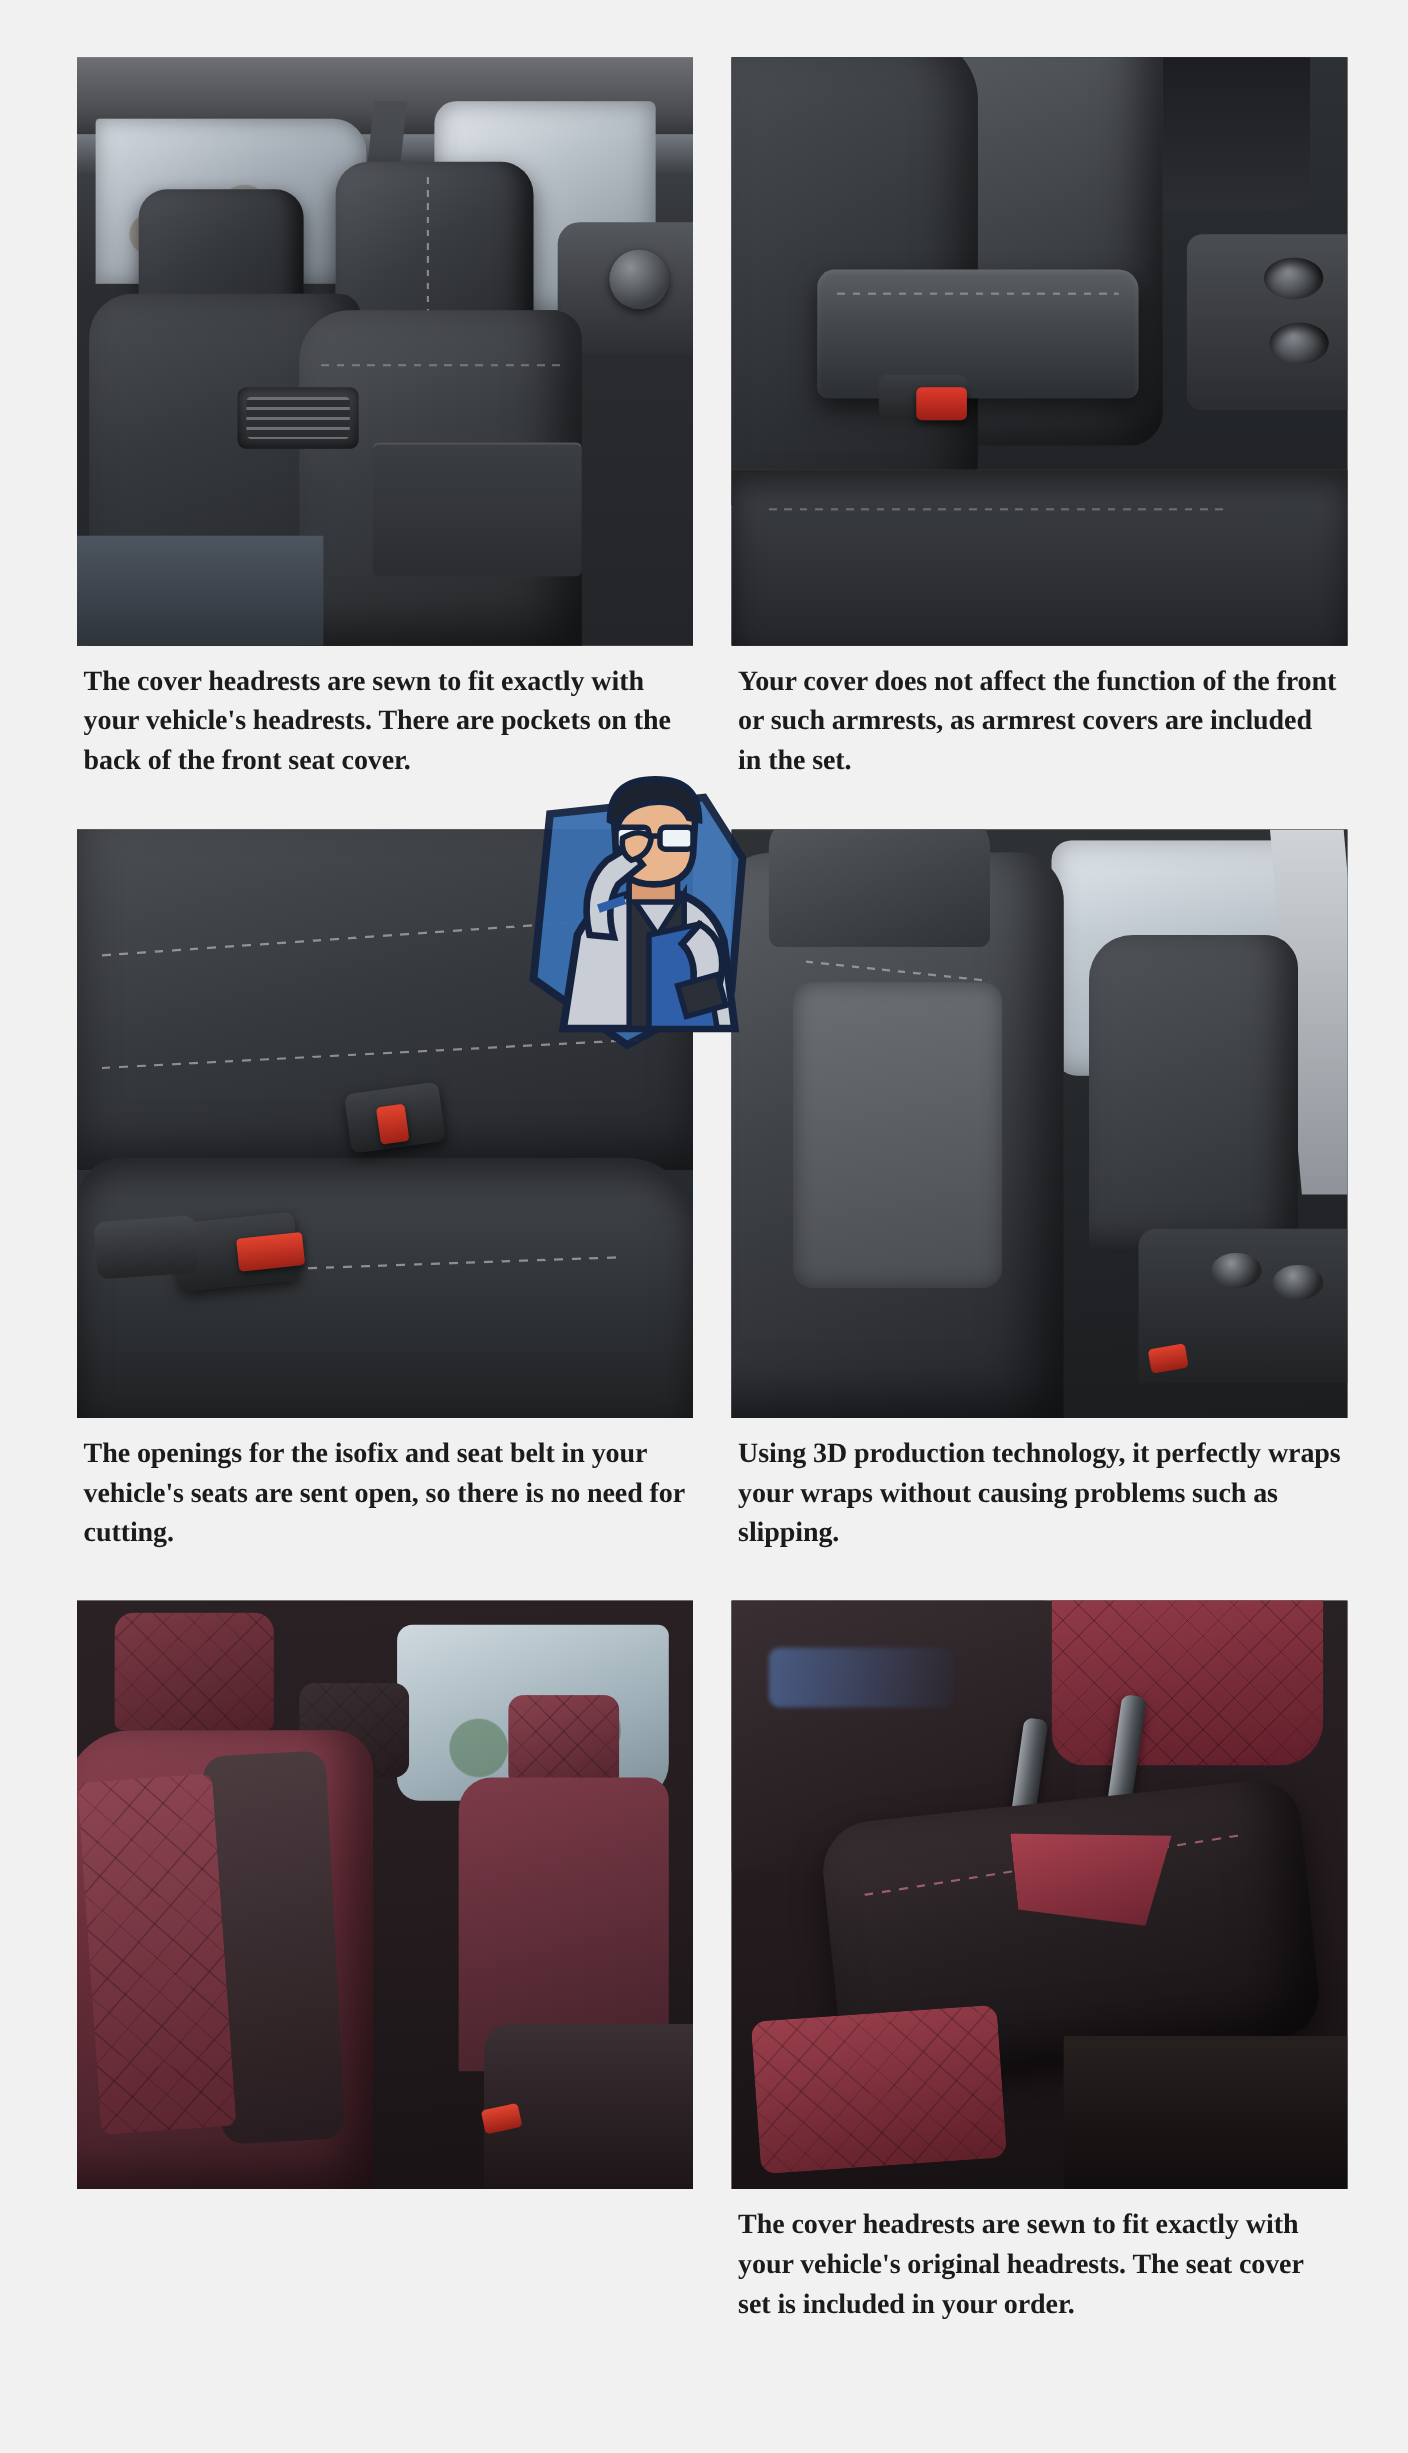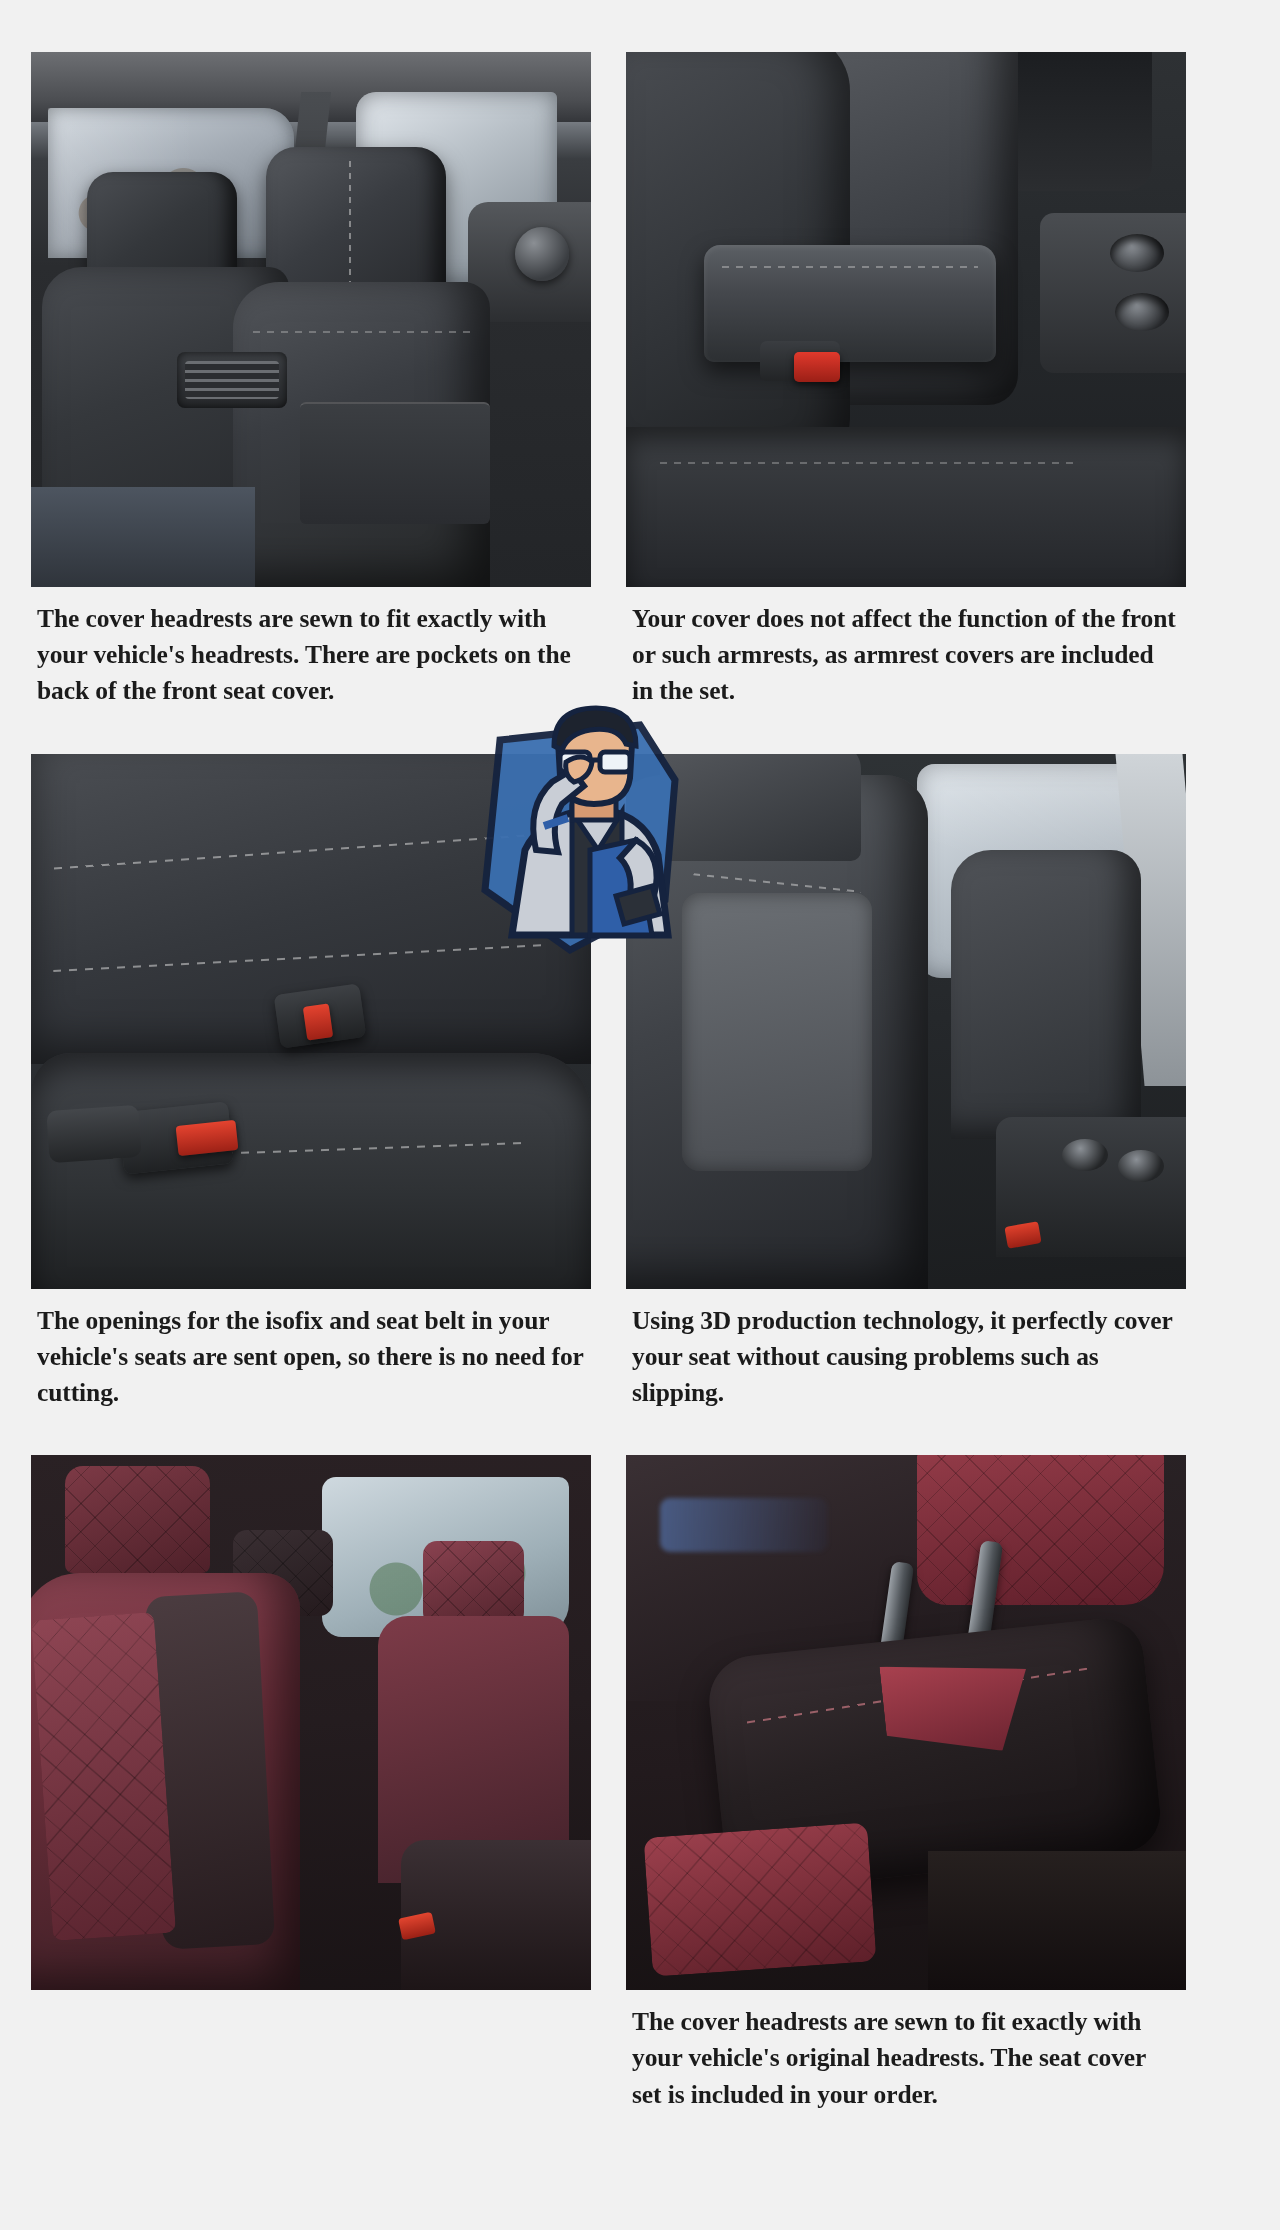--- a/index.html
+++ b/index.html
@@ -12,21 +12,21 @@
     height: 2230px;
     font-family: "Liberation Sans", sans-serif;
     overflow: hidden;
   }
   .page {
     position: relative;
     width: 1280px;
     height: 2230px;
     background: #f1f1f1;
     box-sizing: border-box;
-    padding: 52px 60px 0 31px;
+    padding: 52px 60px 0 70px;
   }
   .grid {
     display: grid;
     grid-template-columns: 560px 560px;
     column-gap: 35px;
     row-gap: 0px;
   }
   .cell {
     position: relative;
   }
@@ -568,21 +568,21 @@
           <div class="consoleR"></div>
           <div class="cupA"></div>
           <div class="cupB"></div>
           <div class="seatFront"></div>
           <div class="insert"></div>
           <div class="hrFront"></div>
           <div class="stitchA"></div>
           <div class="redTab"></div>
         </div>
       </div>
-      <div class="caption">Using 3D production technology, it perfectly cover your seat without causing problems such as slipping.</div>
+      <div class="caption">Using 3D production technology, it perfectly wraps your wraps without causing problems such as slipping.</div>
     </div>
 
     <div class="row-pad"></div>
     <div class="row-pad"></div>
 
     <div class="cell">
       <div class="photo">
         <div class="scene i5">
           <div class="glassTop"></div>
           <div class="hrRight"></div>

